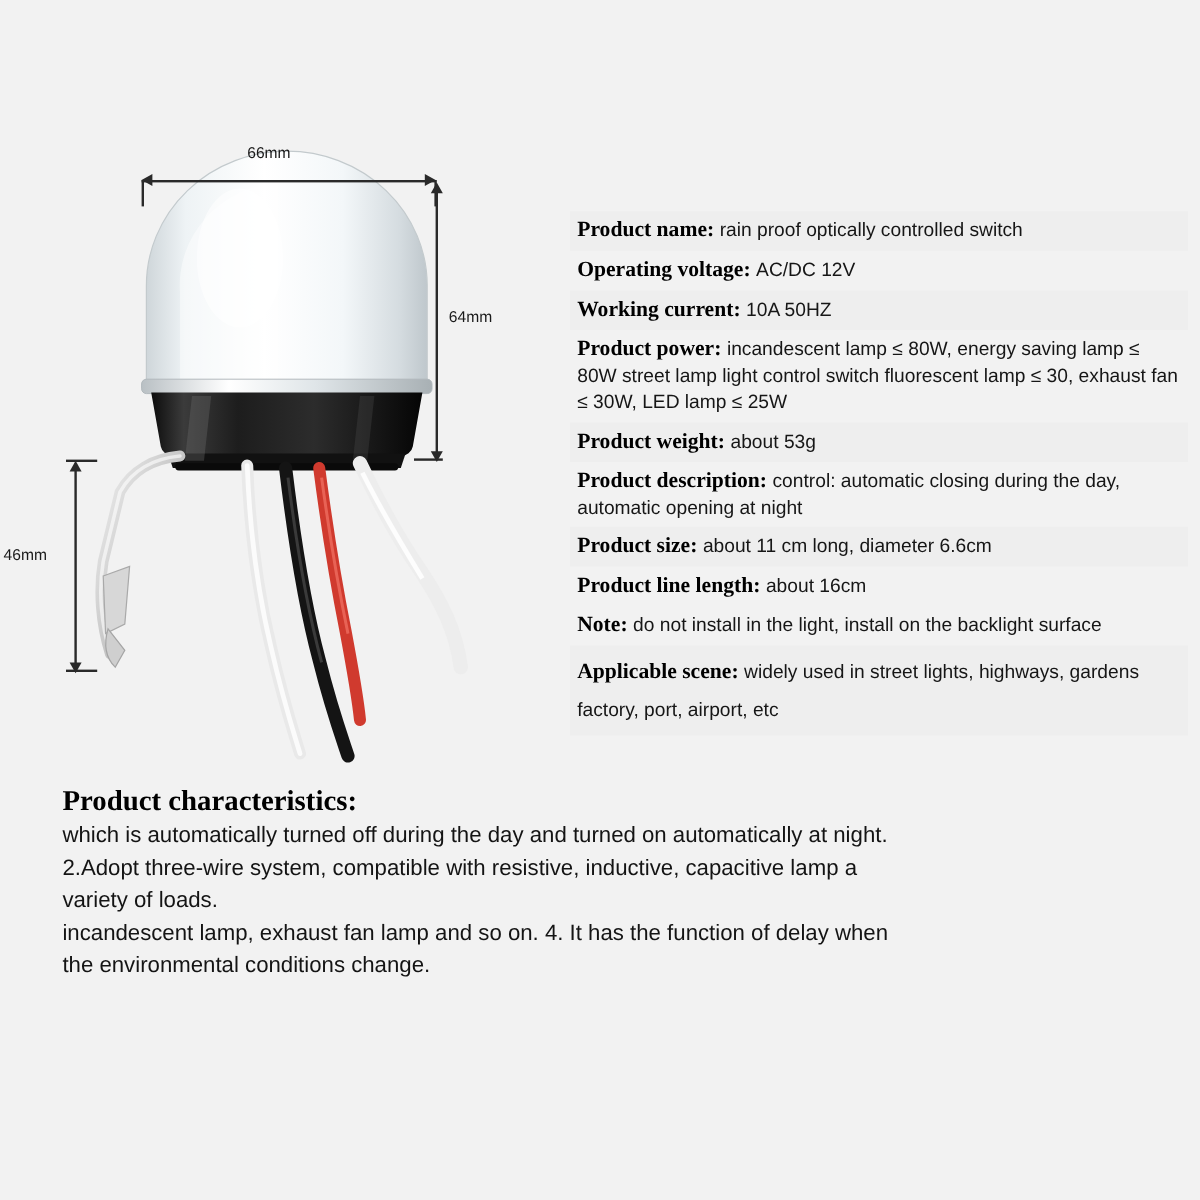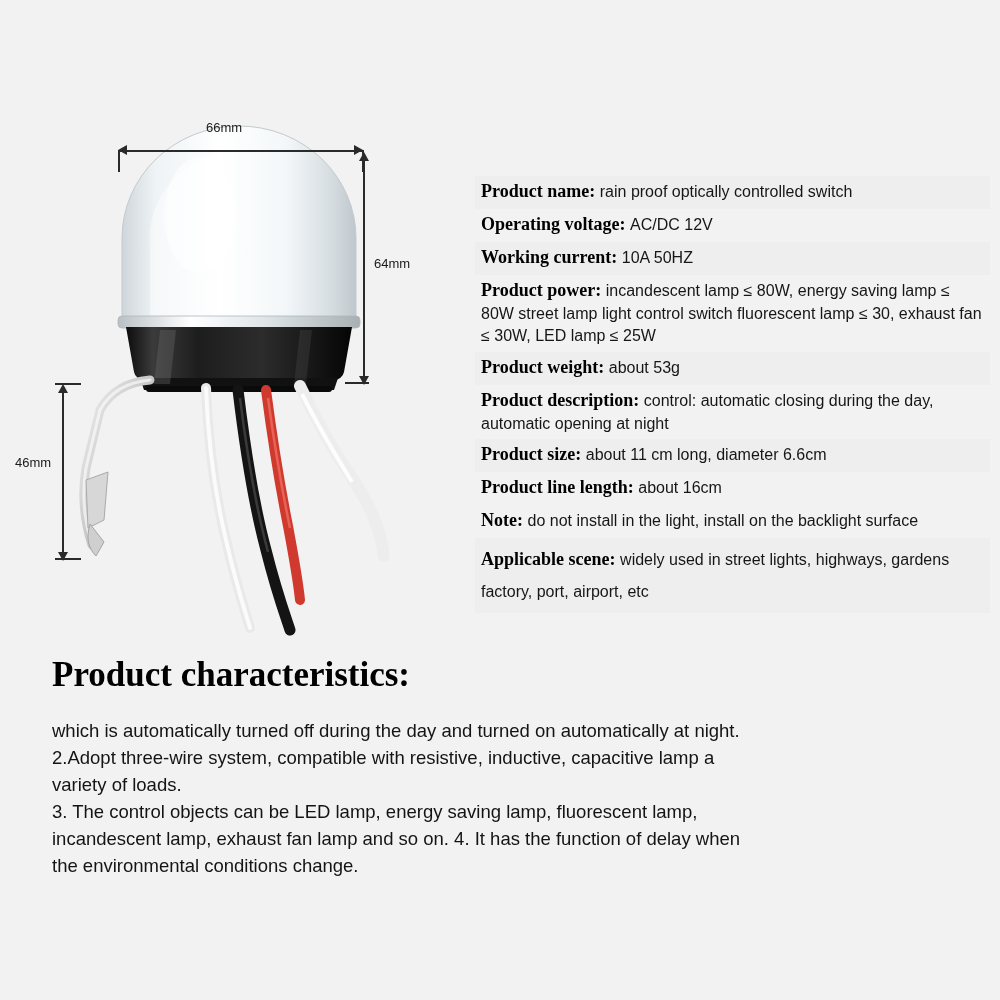--- a/index.html
+++ b/index.html
@@ -97,23 +97,23 @@
   
   #characteristics {
     position: absolute;
     left: 52px;
     top: 655px;
     width: 900px;
   }
   #char-title {
     font-family: "Liberation Serif", serif;
     font-weight: bold;
-    font-size: 35px;
+    font-size: 24px;
     color: #000;
-    margin: 0 0 22px 0;
+    margin: 0 0 0 0;
     letter-spacing: 0px;
   }
   .char-line {
     font-family: "Liberation Sans", sans-serif;
     font-size: 18.5px;
     line-height: 1.46;
     color: #141414;
   }
 </style>
 </head>
@@ -199,21 +199,21 @@
   <div class="arrow arrow-down" style="left:359px; top:376px;"></div>
   <div class="dim-line dim-h" style="left:345px; top:382px; width:24px;"></div>
   <div class="dim-label" style="left:374px; top:256px;text-align:right;">64mm</div>
 
   
   <div class="dim-line dim-v" style="left:62px; top:390px; height:168px;"></div>
   <div class="arrow arrow-up" style="left:58px; top:384px;"></div>
   <div class="arrow arrow-down" style="left:58px; top:552px;"></div>
   <div class="dim-line dim-h" style="left:55px; top:383px; width:26px;"></div>
   <div class="dim-line dim-h" style="left:55px; top:558px; width:26px;"></div>
-  <div class="dim-label" style="left:15px; top:455px;">46mm</div>
+  <div class="dim-label" style="left:3px; top:455px;">46mm</div>
 </div>
 
 <div id="spec-table">
 
   <div class="spec-row alt">
     <span class="spec-key">Product name:</span>
     <span class="spec-val">rain proof optically controlled switch</span>
   </div>
 
   <div class="spec-row plain">
@@ -261,16 +261,15 @@
     <span class="spec-val">widely used in street lights, highways, gardens factory, port, airport, etc</span>
   </div>
 
 </div>
 
 <div id="characteristics">
   <div id="char-title">Product characteristics:</div>
   <div class="char-line">which is automatically turned off during the day and turned on automatically at night.</div>
   <div class="char-line">2.Adopt three-wire system, compatible with resistive, inductive, capacitive lamp a</div>
   <div class="char-line">variety of loads.</div>
-  <div class="char-line">3. The control objects can be LED lamp, energy saving lamp, fluorescent lamp,</div>
   <div class="char-line">incandescent lamp, exhaust fan lamp and so on. 4. It has the function of delay when</div>
   <div class="char-line">the environmental conditions change.</div>
 </div>
 
 </body></html>

